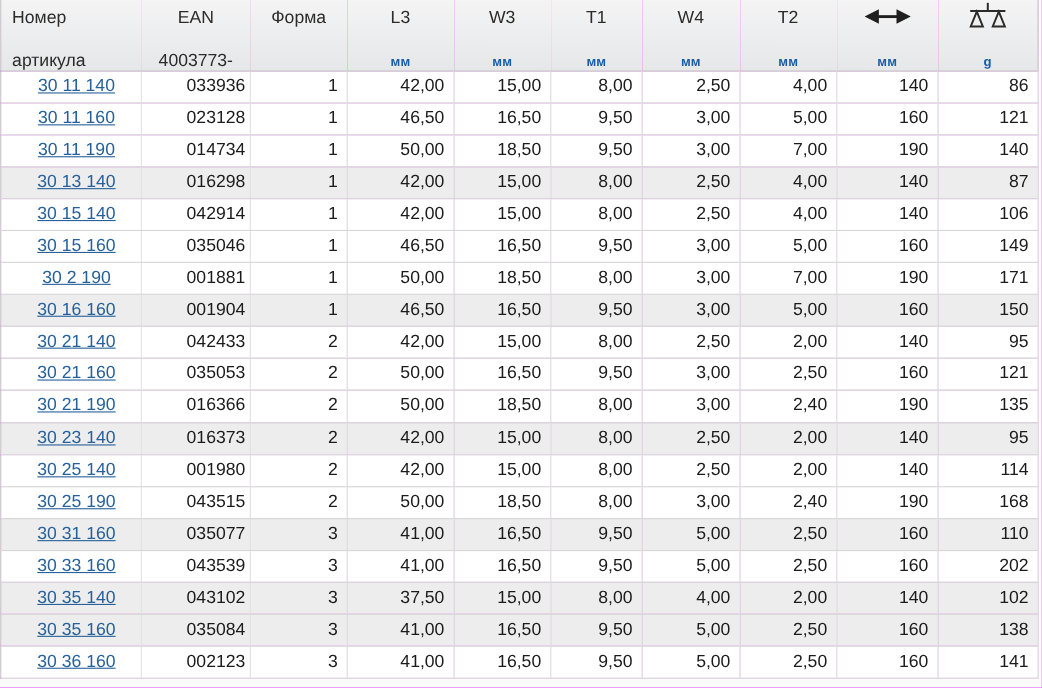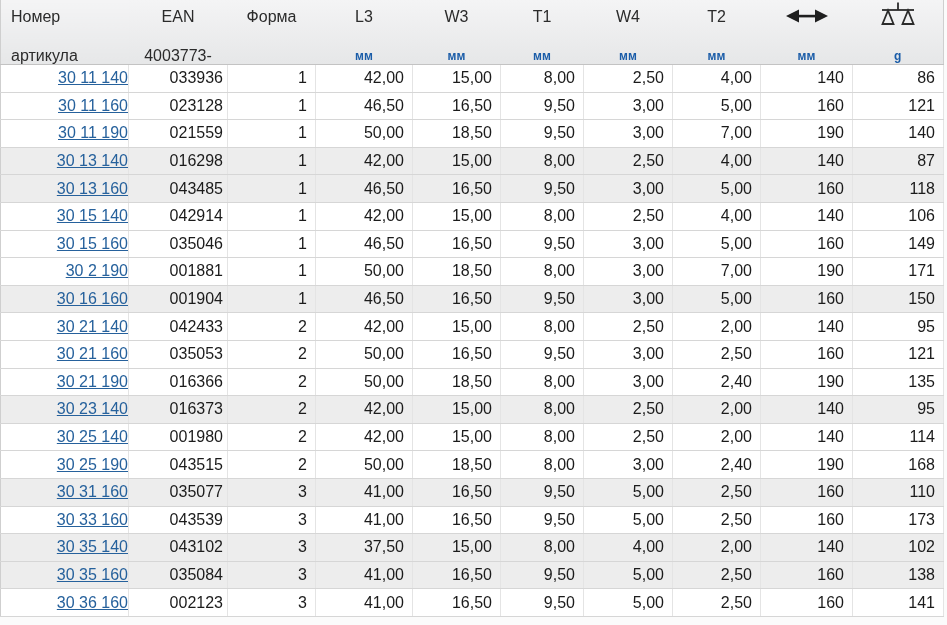--- a/index.html
+++ b/index.html
@@ -36,21 +36,21 @@
     font-size: 16px; color: #1b1b1b;
     text-align: right;
     padding: 0 8px 0 0;
     border-bottom: 1px solid #d6d6d6;
     border-right: 1px solid #e4e4e4;
     vertical-align: middle;
     white-space: nowrap;
     background: #fff;
   }
   tbody tr.shaded td { background: #ededed; }
-  td.c-article { text-align: right; padding: 0 0 0 10px; }
+  td.c-article { text-align: center; padding: 0 0 0 10px; }
   td.c-ean { padding: 4px; }
   a.article { color: #26619c; text-decoration: underline; }
   svg { display: inline-block; vertical-align: middle; }
 </style>
 </head>
 <body>
 
 <table class="catalog">
   <colgroup>
     <col style="width:128px">
@@ -145,53 +145,41 @@
         <td>46,50</td>
         <td>16,50</td>
         <td>9,50</td>
         <td>3,00</td>
         <td>5,00</td>
         <td>160</td>
         <td>121</td>
       </tr>
       <tr>
         <td class="c-article"><a href="#" class="article">30 11 190</a></td>
-        <td class="c-ean">021559</td>
+        <td class="c-ean">014734</td>
         <td>1</td>
         <td>50,00</td>
         <td>18,50</td>
         <td>9,50</td>
         <td>3,00</td>
         <td>7,00</td>
         <td>190</td>
         <td>140</td>
       </tr>
       <tr class="shaded">
         <td class="c-article"><a href="#" class="article">30 13 140</a></td>
         <td class="c-ean">016298</td>
         <td>1</td>
         <td>42,00</td>
         <td>15,00</td>
         <td>8,00</td>
         <td>2,50</td>
         <td>4,00</td>
         <td>140</td>
         <td>87</td>
-      </tr>
-      <tr class="shaded">
-        <td class="c-article"><a href="#" class="article">30 13 160</a></td>
-        <td class="c-ean">043485</td>
-        <td>1</td>
-        <td>46,50</td>
-        <td>16,50</td>
-        <td>9,50</td>
-        <td>3,00</td>
-        <td>5,00</td>
-        <td>160</td>
-        <td>118</td>
       </tr>
       <tr>
         <td class="c-article"><a href="#" class="article">30 15 140</a></td>
         <td class="c-ean">042914</td>
         <td>1</td>
         <td>42,00</td>
         <td>15,00</td>
         <td>8,00</td>
         <td>2,50</td>
         <td>4,00</td>
@@ -321,21 +309,21 @@
       <tr>
         <td class="c-article"><a href="#" class="article">30 33 160</a></td>
         <td class="c-ean">043539</td>
         <td>3</td>
         <td>41,00</td>
         <td>16,50</td>
         <td>9,50</td>
         <td>5,00</td>
         <td>2,50</td>
         <td>160</td>
-        <td>173</td>
+        <td>202</td>
       </tr>
       <tr class="shaded">
         <td class="c-article"><a href="#" class="article">30 35 140</a></td>
         <td class="c-ean">043102</td>
         <td>3</td>
         <td>37,50</td>
         <td>15,00</td>
         <td>8,00</td>
         <td>4,00</td>
         <td>2,00</td>

